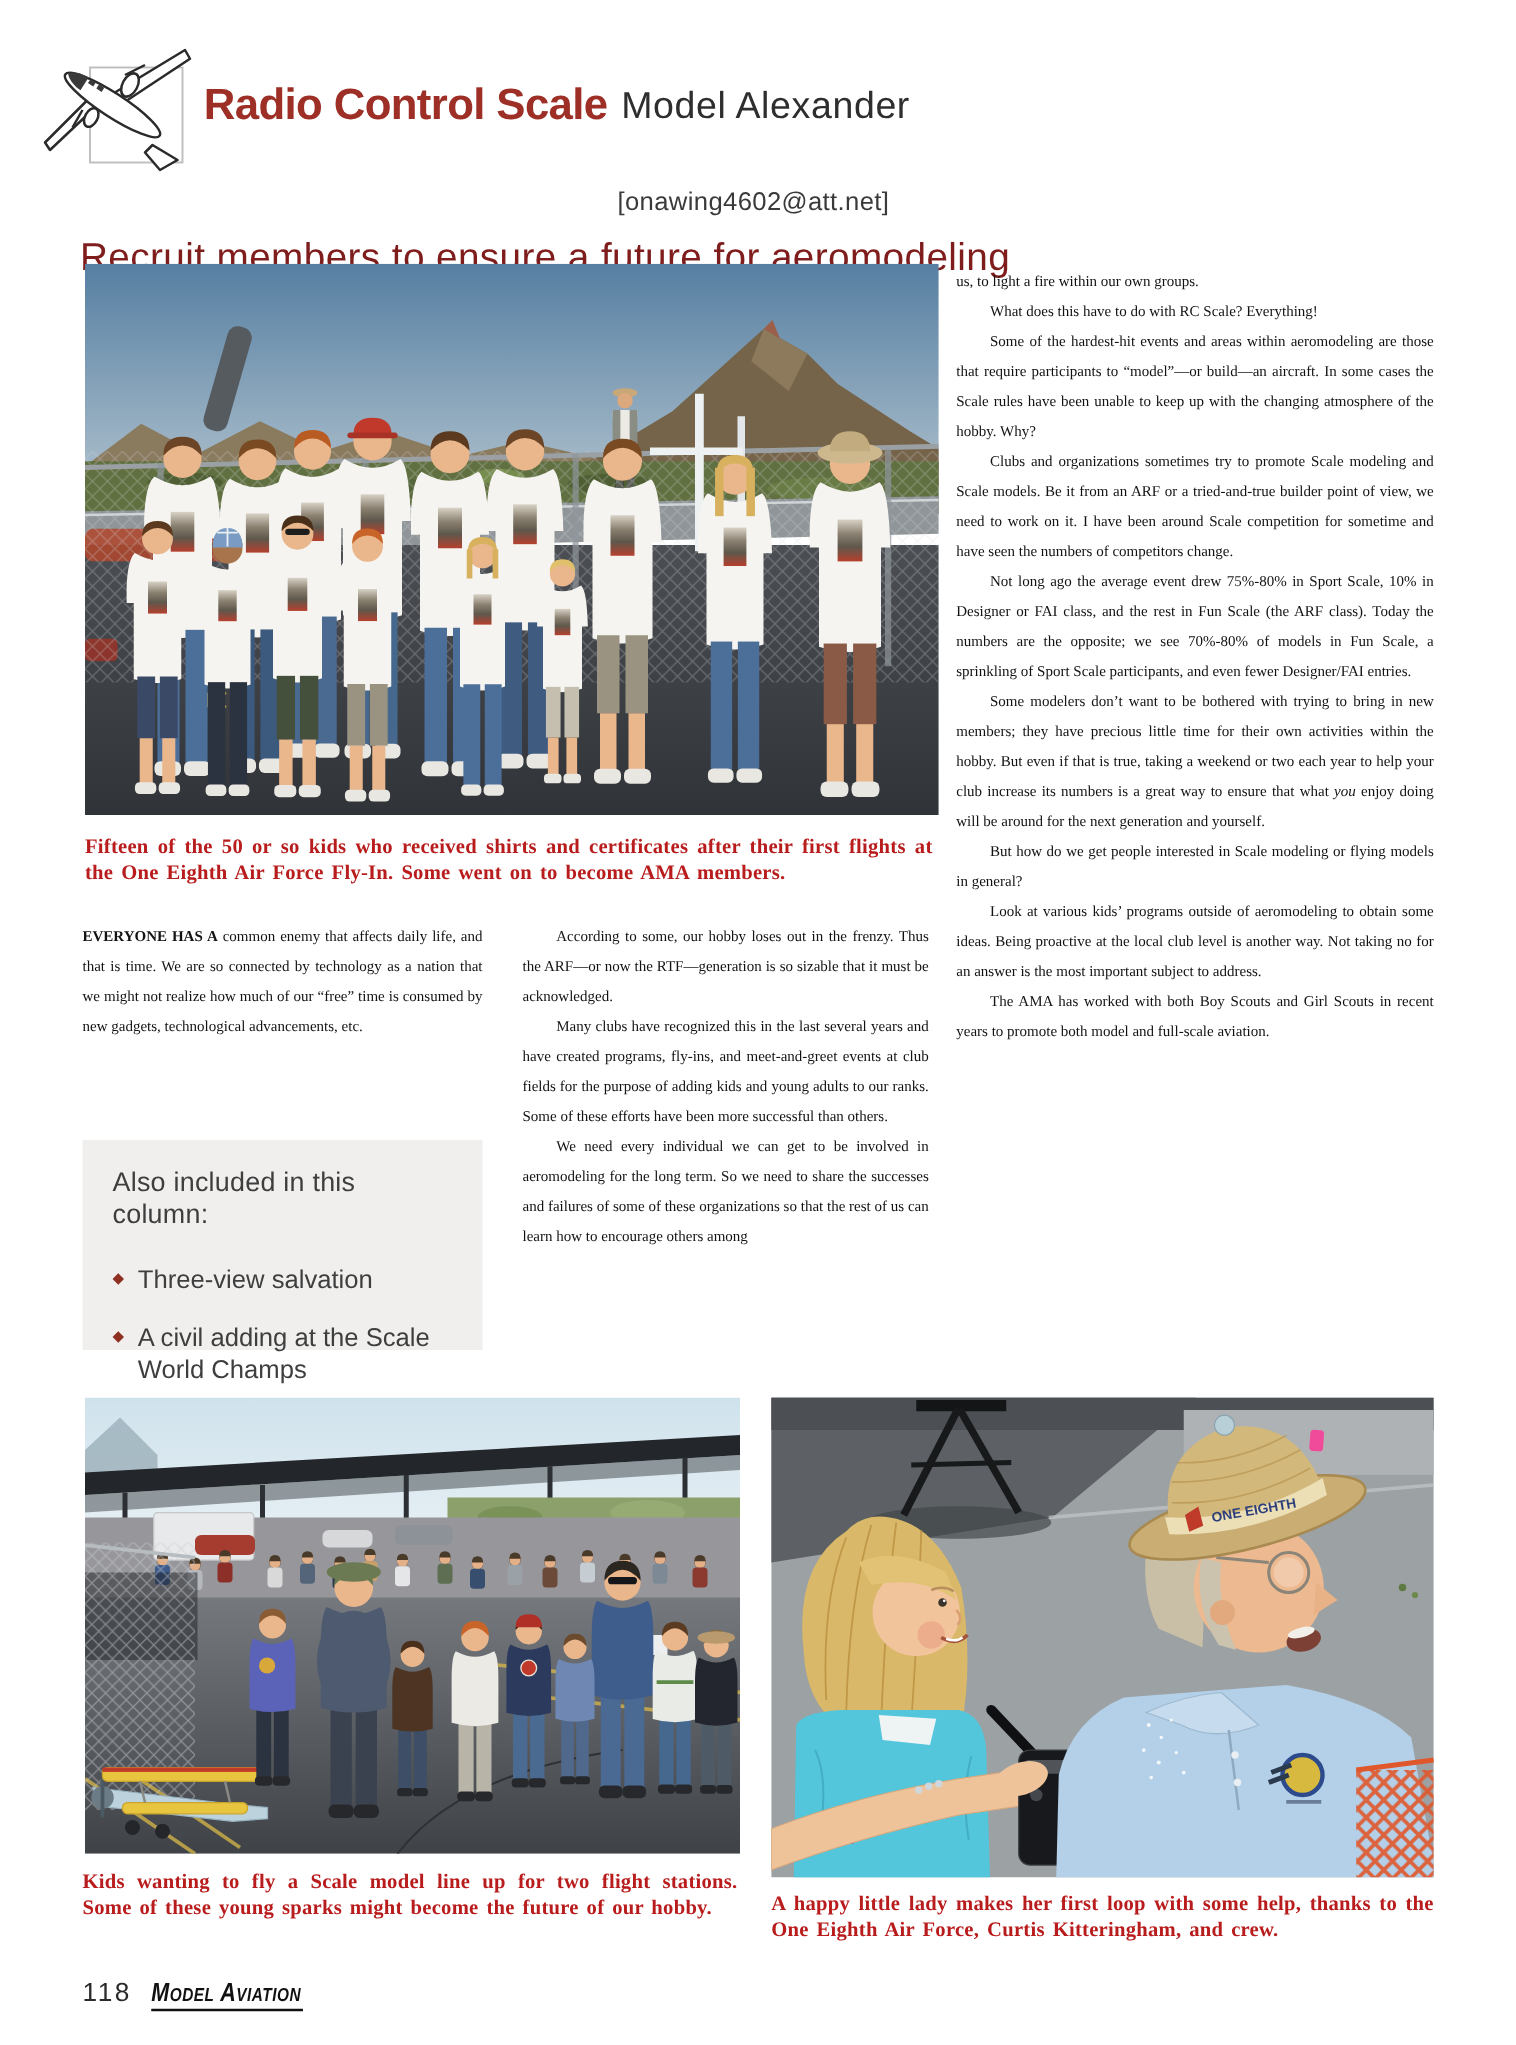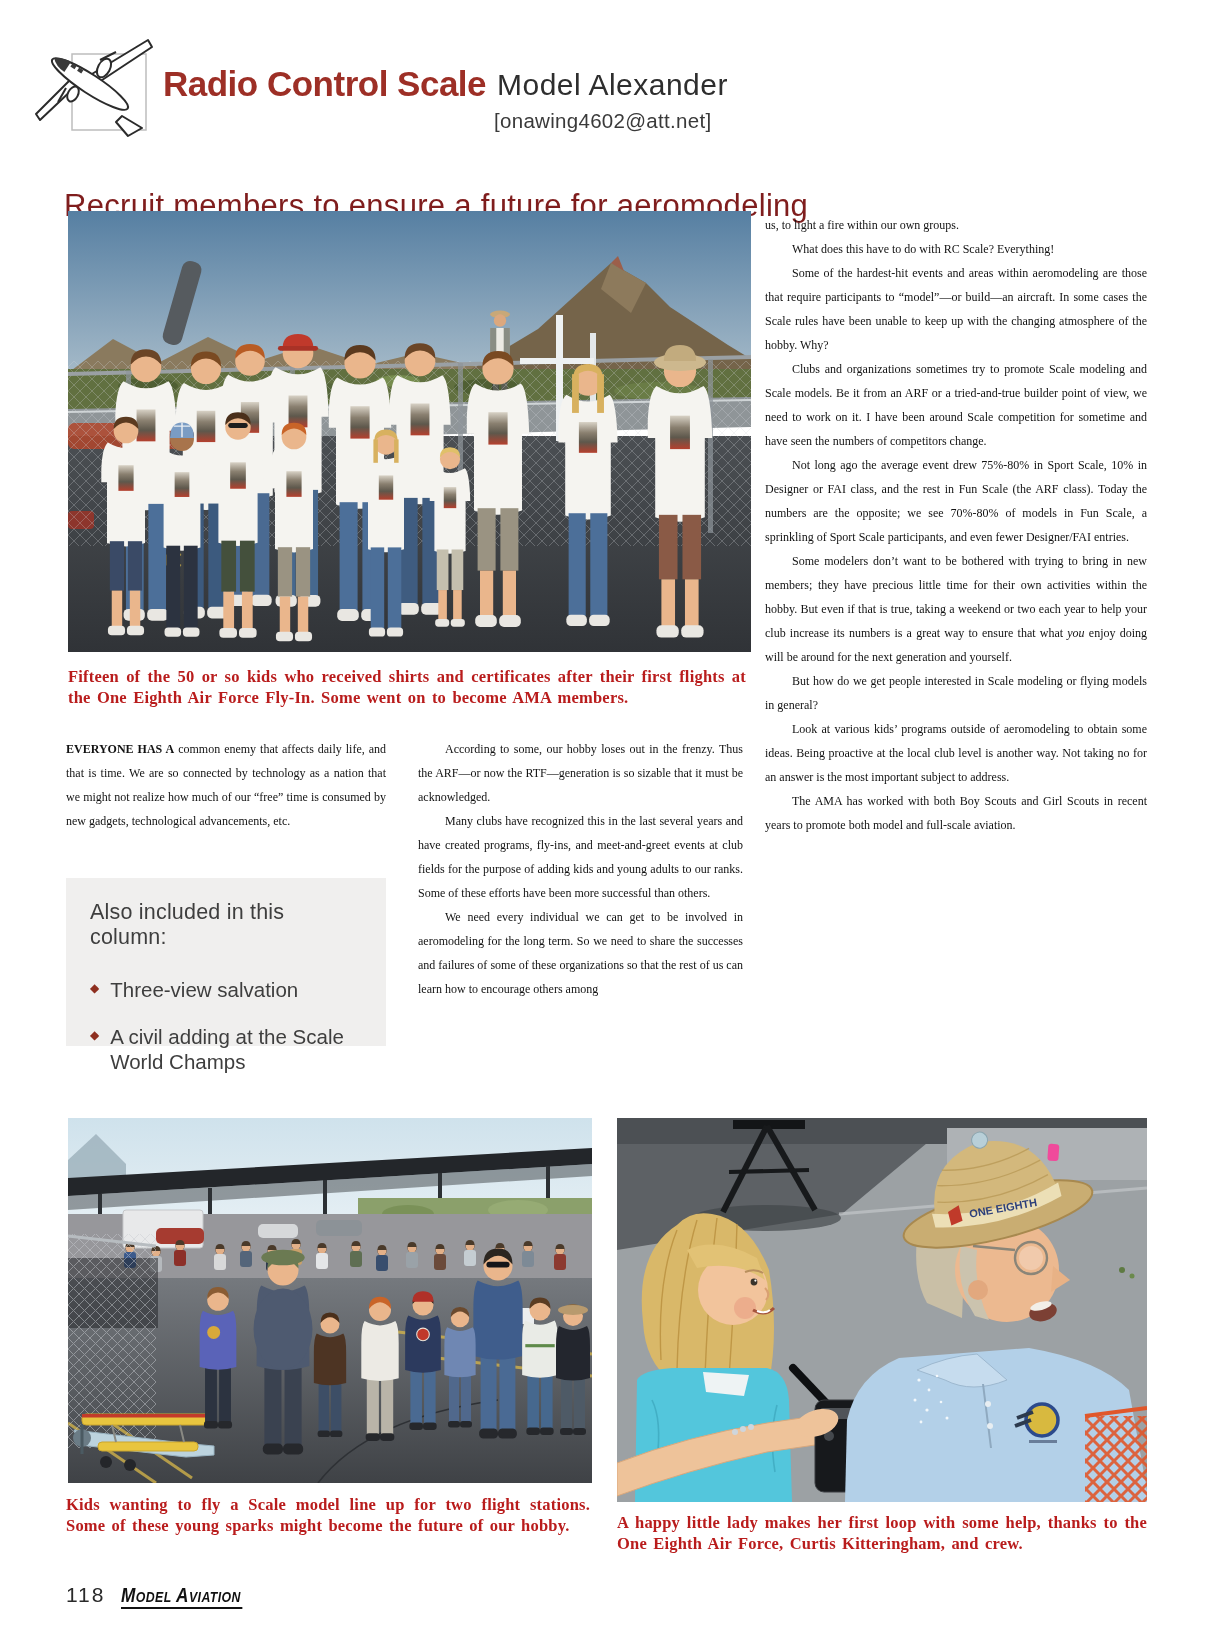--- a/index.html
+++ b/index.html
@@ -3,21 +3,21 @@
 <meta charset="utf-8">
 <style>
   html,body{margin:0;padding:0;background:#888;}
   .page{position:relative;width:1213px;height:1636px;background:#ffffff;margin:0 auto;overflow:hidden;
         font-family:"Liberation Serif",serif;color:#151515;}
   .abs{position:absolute;}
 
   
   .col-title{font-family:"Liberation Sans",sans-serif;font-weight:bold;font-size:35px;color:#9d2f26;letter-spacing:-.5px;line-height:1;}
   .author{font-family:"Liberation Sans",sans-serif;font-weight:300;font-size:30px;color:#2e2e2e;letter-spacing:.5px;line-height:1;}
-  .email{font-family:"Liberation Sans",sans-serif;font-weight:300;font-size:20.5px;color:#3a3a3a;letter-spacing:.3px;}
+  .email{font-family:"Liberation Sans",sans-serif;font-weight:300;font-size:20.5px;color:#3a3a3a;letter-spacing:.3px;margin-top:41px;}
   .headline{font-family:"Liberation Sans",sans-serif;font-weight:300;font-size:31px;color:#7f1d1d;letter-spacing:.3px;line-height:1.1;margin-top:47px;}
 
   
   .photo{display:block;}
   .photo svg{display:block;}
 
   
   .caption{font-family:Liberation Serif, serif;font-weight:bold;font-size:16.5px;line-height:1.3;
            color:#b91c1c;text-align:justify;word-spacing:2px;letter-spacing:.2px;}
 
@@ -230,21 +230,21 @@
       </g>
     </svg>
   </div>
 
   <div class="abs caption" style="left:68px;top:666px;width:678px;">Fifteen of the 50 or so kids who received shirts and certificates after their first flights at the One Eighth Air Force Fly-In. Some went on to become AMA members.</div>
 
   <div class="abs bodycol" style="left:66px;top:737px;width:320px;">
     <p><span class="leadin">EVERYONE HAS A</span><span> common enemy that affects daily life, and that is time. We are so connected by technology as a nation that we might not realize how much of our “free” time is consumed by new gadgets, technological advancements, etc.</span></p>
   </div>
 
-  <div class="abs sidebox" style="left:66px;top:878px;width:320px;height:168px;">
+  <div class="abs sidebox" style="left:66px;top:912px;width:320px;height:168px;">
     <div class="bxhead">Also included in this column:</div>
     <div class="bxitem">
       <span class="blt">◆</span>
       <span>Three-view salvation</span>
     </div>
     <div class="bxitem" style="margin-top:21px;">
       <span class="blt">◆</span>
       <span>A civil adding at the Scale World Champs</span>
     </div>
   </div>

